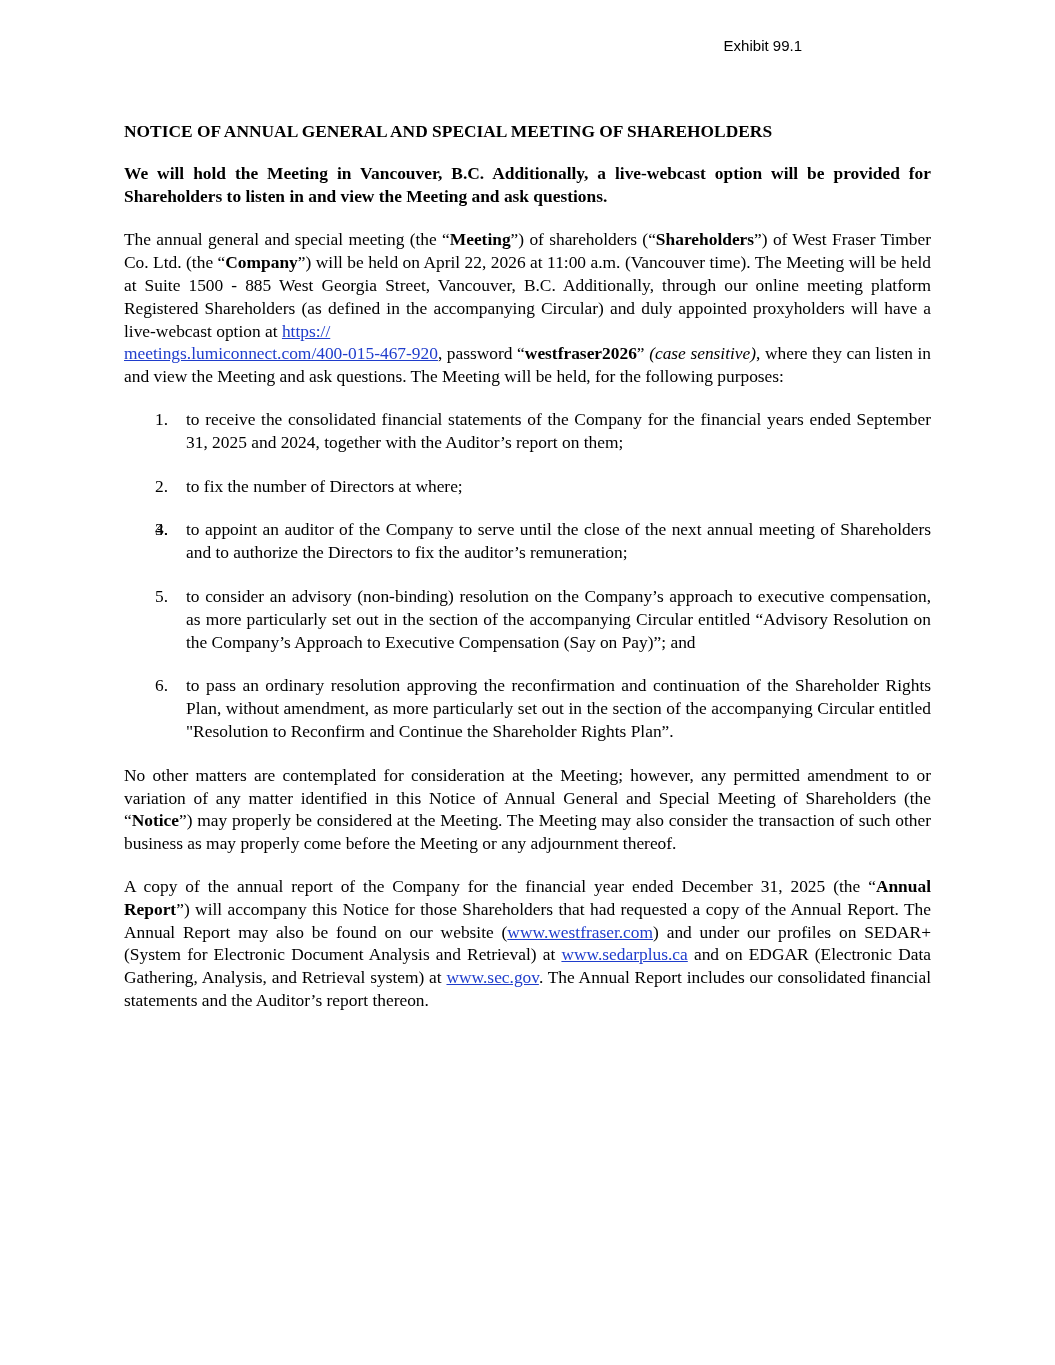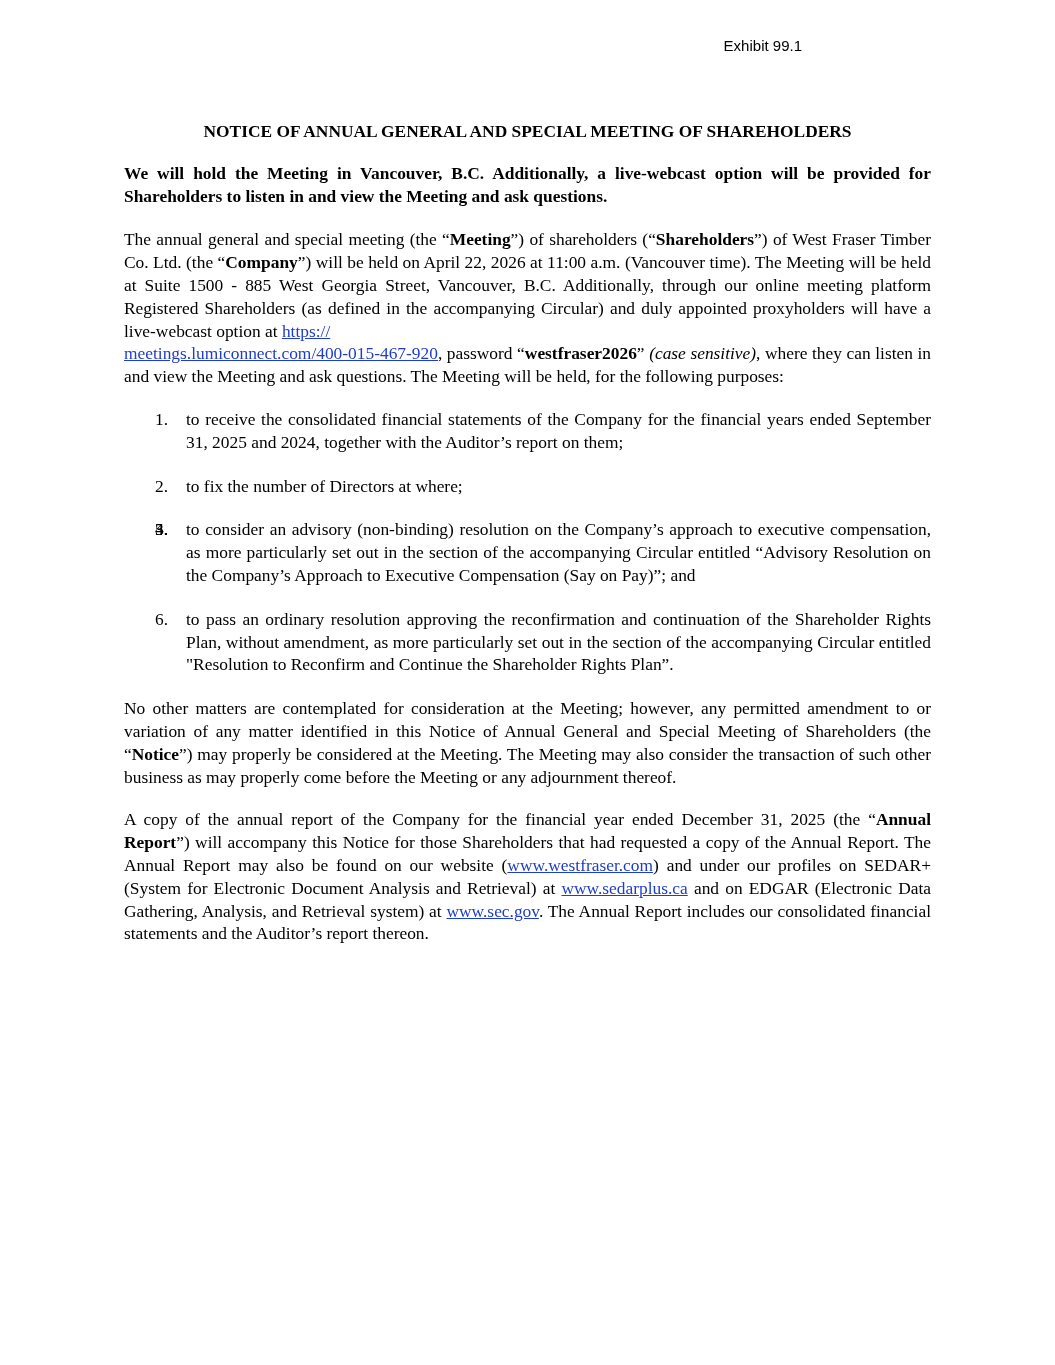--- a/index.html
+++ b/index.html
@@ -9,21 +9,21 @@
     background: #ffffff; color: #000000;
     font-family: "Liberation Serif", "DejaVu Serif", serif;
     font-size: 17.4px; line-height: 22.8px;
   }
   .exhibit {
     position: absolute; top: 37px; right: 142px;
     font-family: "Liberation Sans", "DejaVu Sans", sans-serif;
     font-size: 15px; line-height: 18px;
   }
   .content { position: absolute; left: 124px; top: 120px; width: 807px; }
-  .title { text-align: center; font-weight: bold; margin: 0 0 19px 0; }
+  .title { font-weight: bold; margin: 0 0 19px 0; }
   p { margin: 0 0 20px 0; text-align: justify; font-family: Liberation Serif, serif; }
   .bold-intro { font-weight: bold; margin-bottom: 21px; }
   ol { list-style: none; margin: 0 0 21px 0; padding: 0; }
   ol li { position: relative; padding-left: 62px; margin-bottom: 21px; text-align: justify; }
   ol li .num { position: absolute; left: 31px; top: 0; }
   a { color: #1a0dab; color: #1f3dcc; text-decoration: underline; }
   b { font-weight: bold; }
   i { font-style: italic; margin-top: 8px; }
 </style>
 </head>
@@ -36,21 +36,21 @@
     <div class="title">NOTICE OF ANNUAL GENERAL AND SPECIAL MEETING OF SHAREHOLDERS</div>
 
     <p class="bold-intro">We will hold the Meeting in Vancouver, B.C.  Additionally, a live-webcast option will be provided for Shareholders to listen in and view the Meeting and ask questions.</p>
 
     <p><span>The annual general and special meeting (the “</span><b>Meeting</b><span>”) of shareholders (“</span><b>Shareholders</b><span>”) of West Fraser Timber Co. Ltd. (the “</span><b>Company</b><span>”) will be held on April 22, 2026 at 11:00 a.m. (Vancouver time). The Meeting will be held at Suite 1500 - 885 West Georgia Street, Vancouver, B.C.  Additionally, through our online meeting platform Registered Shareholders (as defined in the accompanying Circular) and duly appointed proxyholders will have a live-webcast option at </span><a href="#" style="color: rgb(31, 61, 204);"><span>https://</span><br><span>meetings.lumiconnect.com/400-015-467-920</span></a><span>, password “</span><b>westfraser2026</b><span>” </span><i>(case sensitive)</i><span>, where they can listen in and view the Meeting and ask questions.  The Meeting will be held, for the following purposes:</span></p>
 
     <ol>
       <li><span class="num">1.</span><span>to receive the consolidated financial statements of the Company for the financial years ended September 31, 2025 and 2024, together with the Auditor’s report on them;</span></li>
       <li><span class="num">2.</span><span>to fix the number of Directors at where;</span></li>
       <li><span class="num">3.</span></li>
-      <li><span class="num">4.</span></li>
+      <li><span class="num">4.</span><span>to appoint an auditor of the Company to serve until the close of the next annual meeting of Shareholders and to authorize the Directors to fix the auditor’s remuneration;</span></li>
       <li><span class="num">5.</span><span>to consider an advisory (non-binding) resolution on the Company’s approach to executive compensation, as more particularly set out in the section of the accompanying Circular entitled “Advisory Resolution on the Company’s Approach to Executive Compensation (Say on Pay)”; and</span></li>
       <li><span class="num">6.</span><span>to pass an ordinary resolution approving the reconfirmation and continuation of the Shareholder Rights Plan, without amendment, as more particularly set out in the section of the accompanying Circular entitled "Resolution to Reconfirm and Continue the Shareholder Rights Plan”.</span></li>
     </ol>
 
     <p><span>No other matters are contemplated for consideration at the Meeting; however, any permitted amendment to or variation of any matter identified in this Notice of Annual General and Special Meeting of Shareholders (the “</span><b>Notice</b><span>”) may properly be considered at the Meeting. The Meeting may also consider the transaction of such other business as may properly come before the Meeting or any adjournment thereof.</span></p>
 
     <p><span>A copy of the annual report of the Company for the financial year ended December 31, 2025 (the “</span><b>Annual Report</b><span>”) will accompany this Notice for those Shareholders that had requested a copy of the Annual Report.  The Annual Report may also be found on our website (</span><a href="#" style="color: rgb(31, 61, 204);">www.westfraser.com</a><span>) and under our profiles on SEDAR+ (System for Electronic Document Analysis and Retrieval) at </span><a href="#" style="color: rgb(31, 61, 204);">www.sedarplus.ca</a><span> and on EDGAR (Electronic Data Gathering, Analysis, and Retrieval system) at </span><a href="#" style="color: rgb(31, 61, 204);">www.sec.gov</a><span>.  The Annual Report includes our consolidated financial statements and the Auditor’s report thereon.</span></p>
 
   </div>
 </div>

